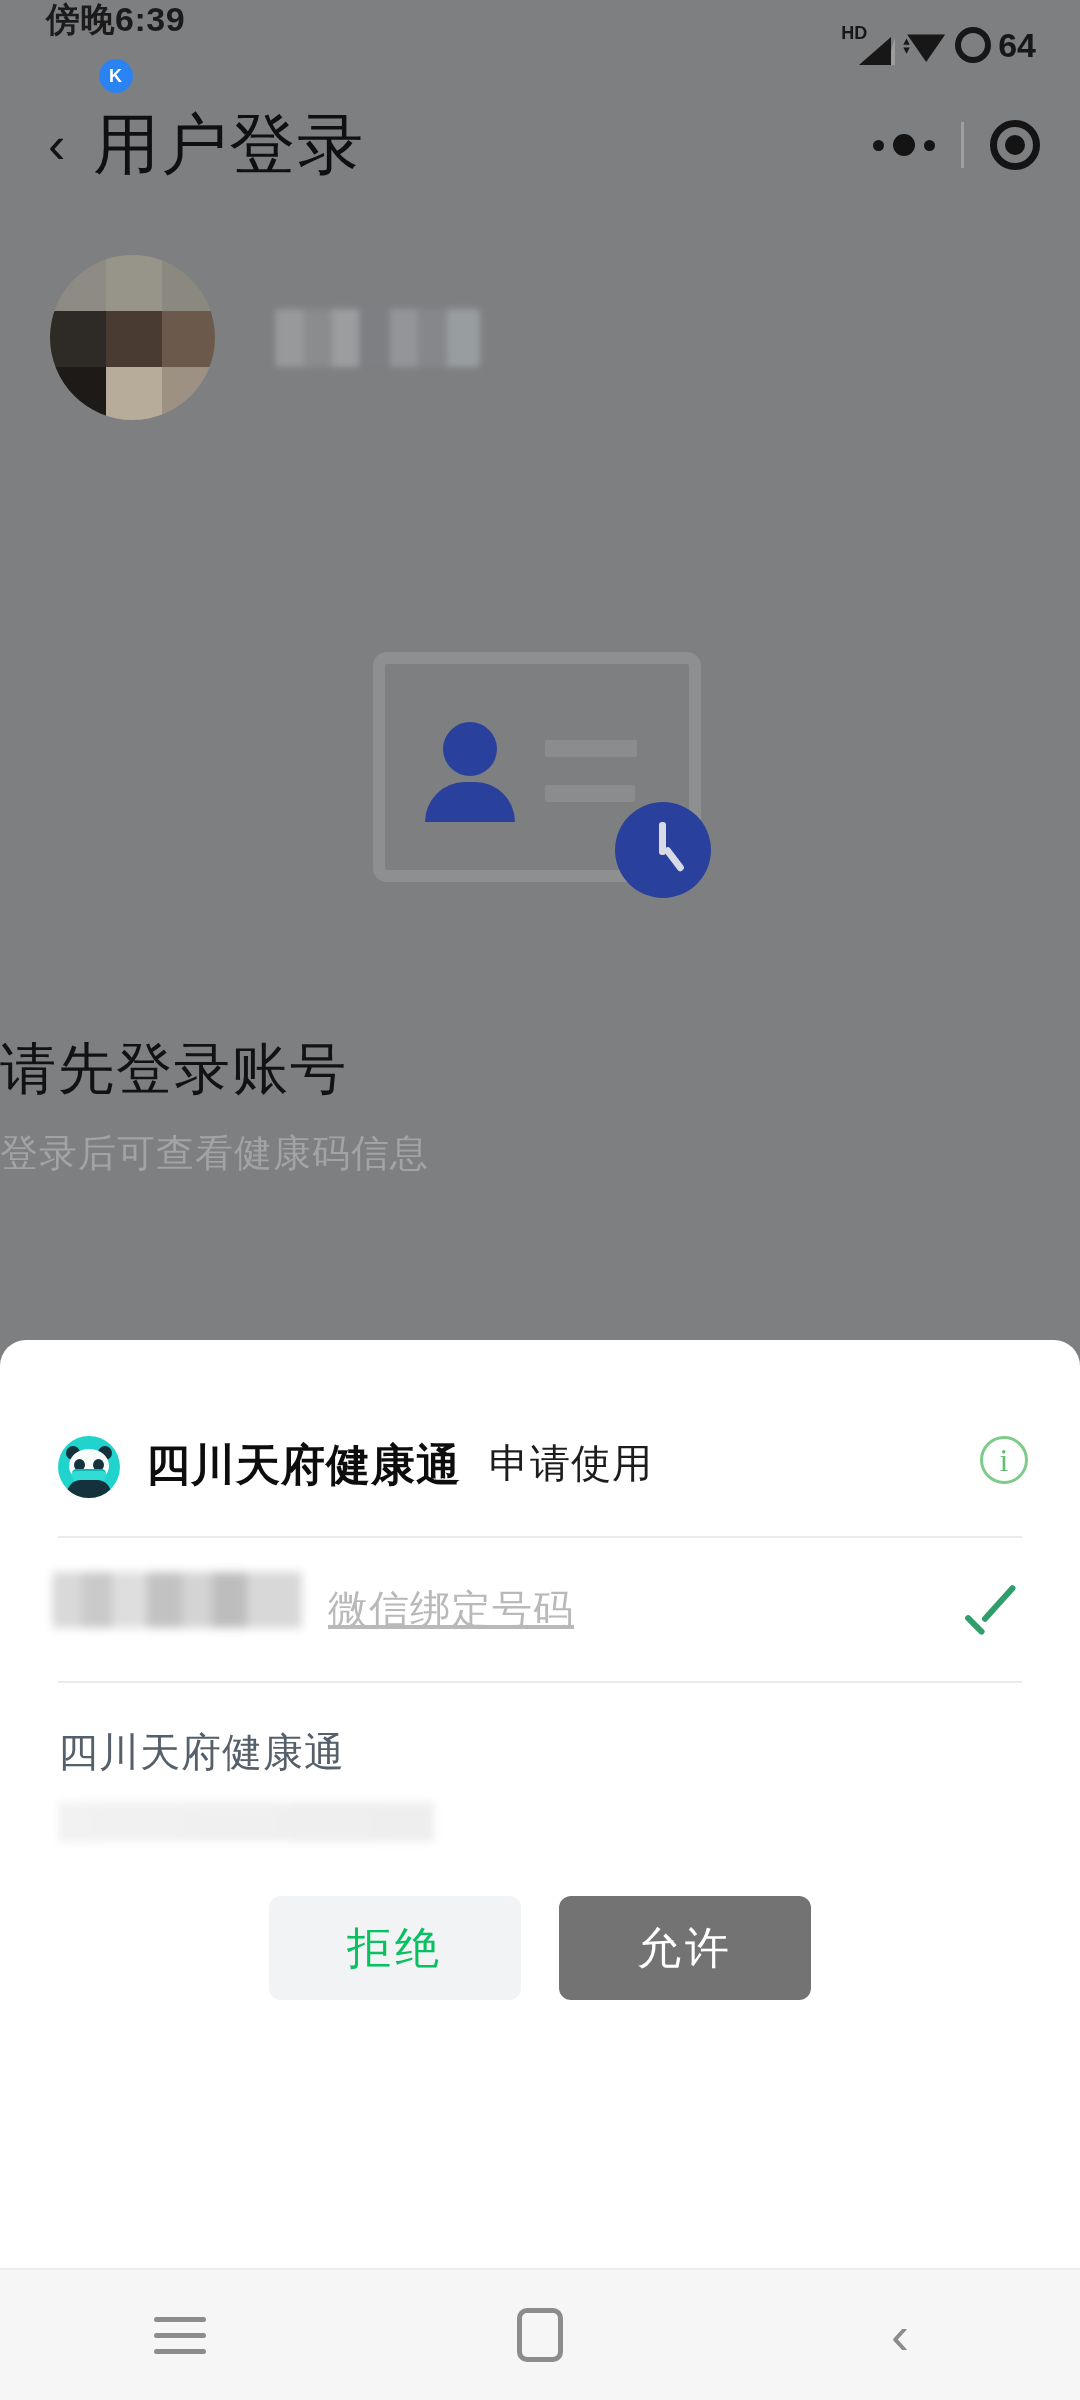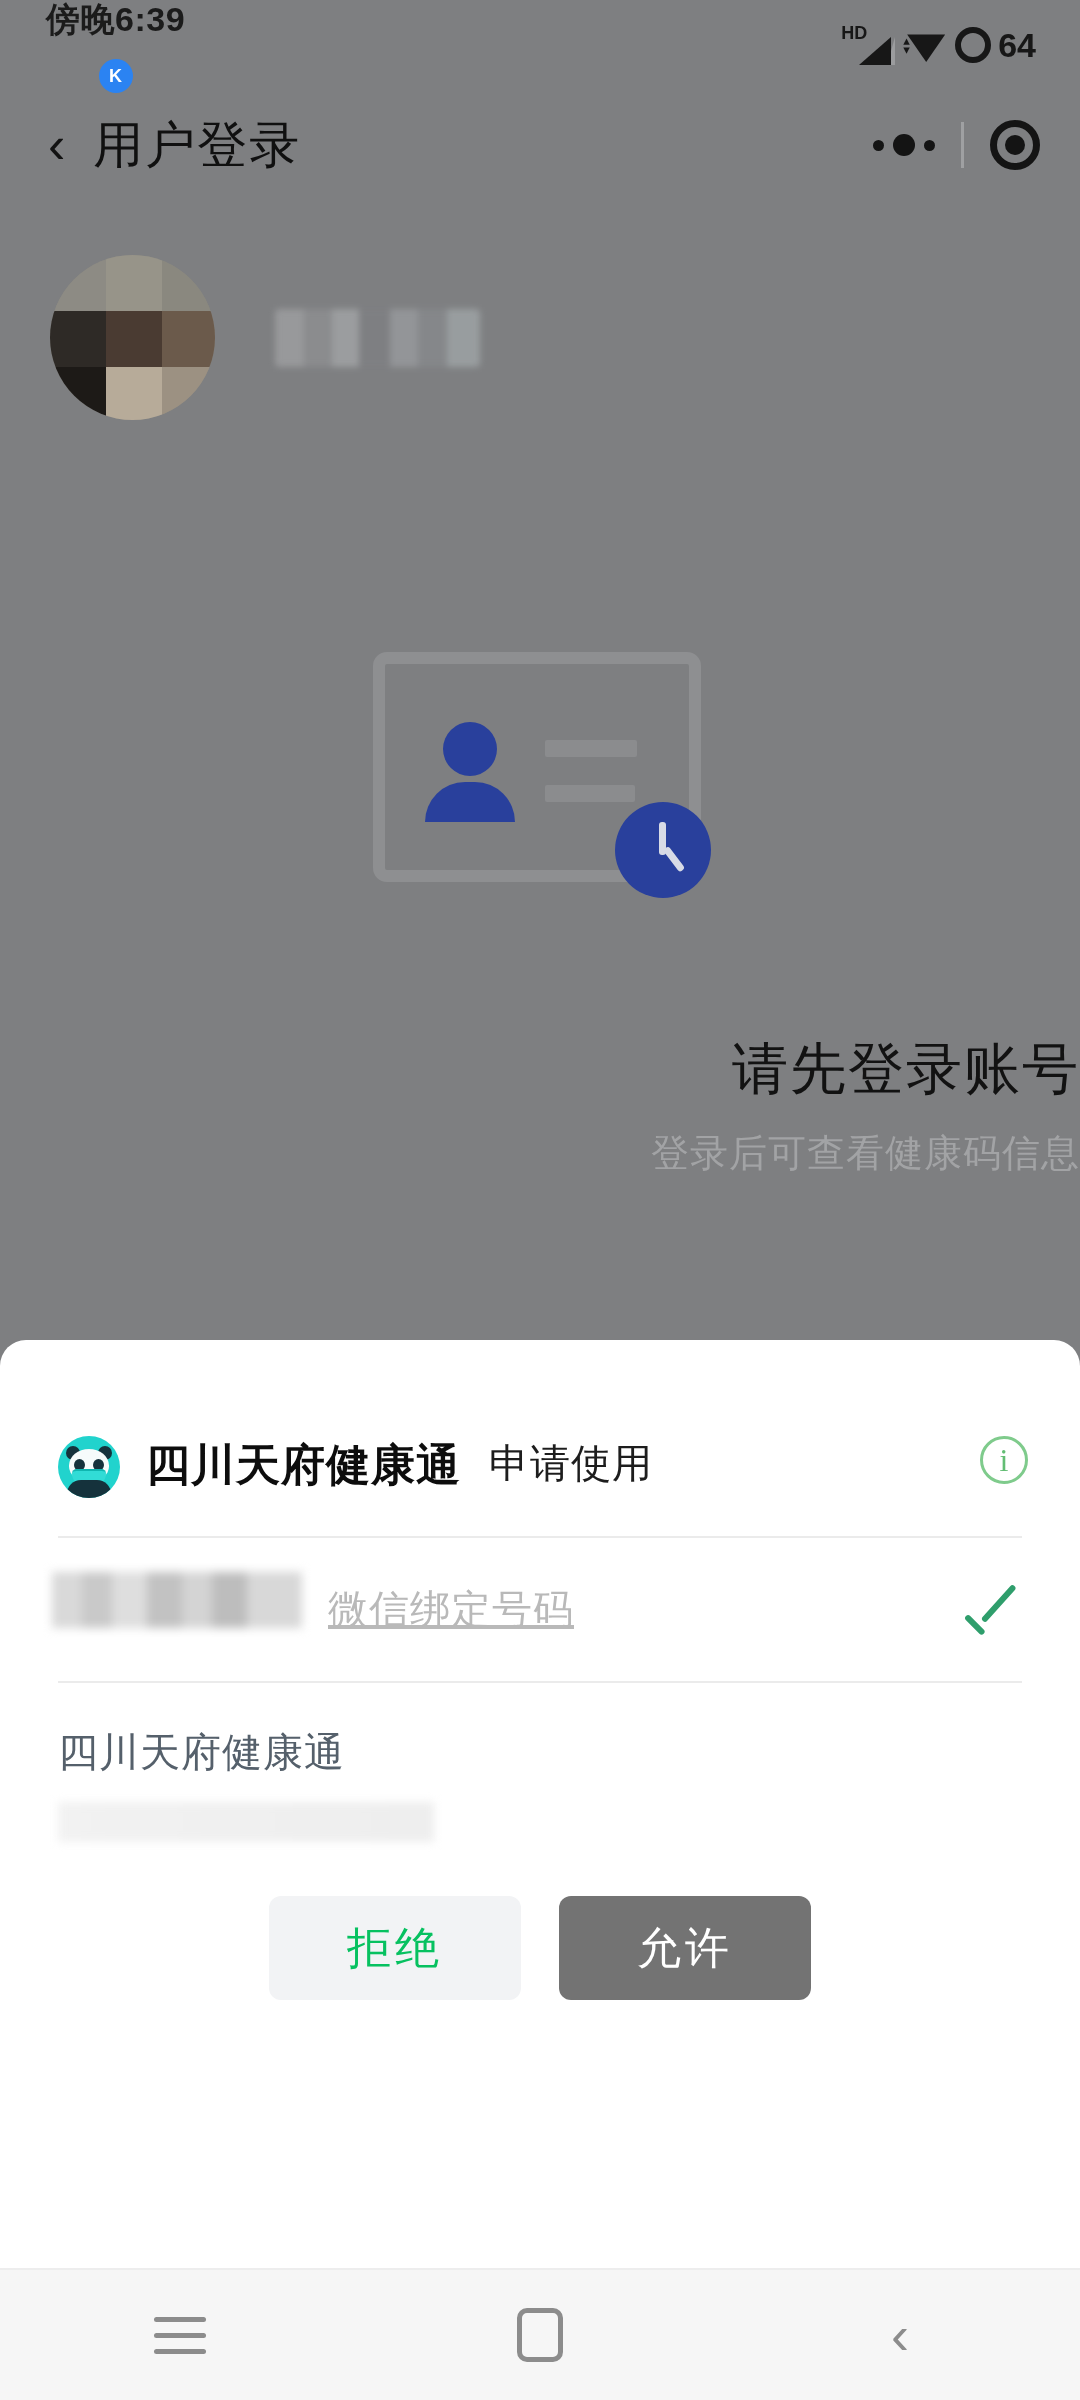--- a/index.html
+++ b/index.html
@@ -53,21 +53,21 @@
     border:6px solid #171717;
   }
   .batt-num { font-size:34px; font-weight:600; color:#171717; }
 
   
   .navbar {
     position:absolute; top:90px; left:0; width:1080px; height:110px;
     display:flex; align-items:center; padding:0 40px 0 48px;
   }
   .nav-back { font-size:52px; color:#121212; line-height:1; font-weight:300; margin-right:28px; }
-  .nav-title { font-size:50px; font-weight:500; color:#101010; letter-spacing:2px; }
+  .nav-title { font-size:66px; font-weight:500; color:#101010; letter-spacing:2px; }
   .capsule { margin-left:auto; display:flex; align-items:center; gap:26px; }
   .cap-dots { display:flex; align-items:center; gap:9px; }
   .cap-dots i { display:block; width:11px; height:11px; border-radius:50%; background:#141414; }
   .cap-dots i.mid { width:22px; height:22px; }
   .cap-div { width:3px; height:46px; background:#9fa0a2; }
   .cap-target {
     width:50px; height:50px; border-radius:50%;
     border:7px solid #141414;
     display:flex; align-items:center; justify-content:center;
   }
@@ -113,25 +113,25 @@
   }
   .ill-clock:before {
     content:""; position:absolute; left:44px; top:20px; width:7px; height:33px; background:#d8dbe6; border-radius:3px;
   }
   .ill-clock:after {
     content:""; position:absolute; left:47px; top:46px; width:7px; height:28px; background:#d8dbe6;
     border-radius:3px; transform:rotate(-37deg); transform-origin:top center;
   }
 
   .empty-title {
-    position:absolute; top:1032px; width:1080px; text-align:right;
+    position:absolute; top:1032px; width:1080px; text-align:left;
     font-size:56px; font-weight:500; color:#121212; letter-spacing:2px;
   }
   .empty-sub {
-    position:absolute; top:1128px; width:1080px; text-align:right;
+    position:absolute; top:1128px; width:1080px; text-align:left;
     font-size:38px; color:#a2a3a5; letter-spacing:1px;
   }
 
   
   .sheet {
     position:absolute; left:0; top:1340px; width:1080px; height:930px;
     background:#ffffff; border-radius:26px 26px 0 0;
   }
   .sheet-head { display:flex; padding:52px 52px 0 58px;margin-top:44px; }
   .mp-logo {

